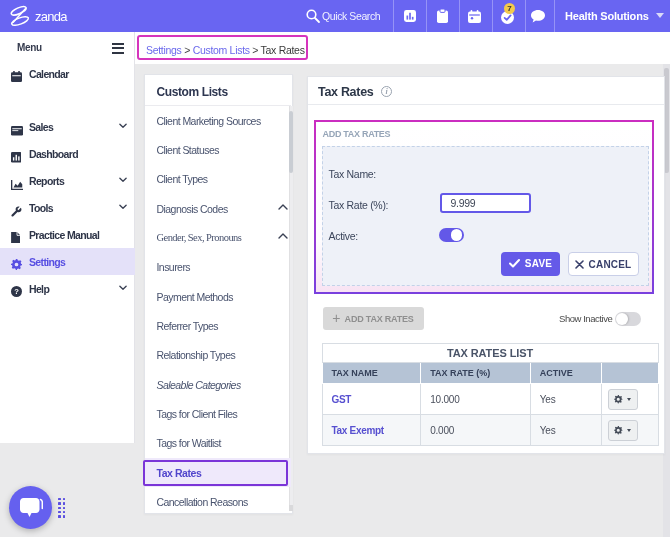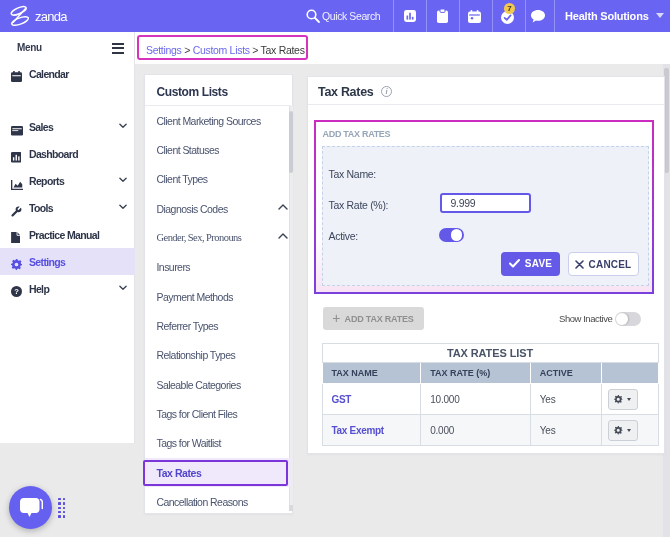--- a/index.html
+++ b/index.html
@@ -263,21 +263,21 @@
     </div>
     <div class="clitem" style="top: 207.1px;">
       <span class="t">Payment Methods</span>
     </div>
     <div class="clitem" style="top: 236.45px;">
       <span class="t">Referrer Types</span>
     </div>
     <div class="clitem" style="top: 265.8px;">
       <span class="t">Relationship Types</span>
     </div>
-    <div class="clitem" style="top: 295.15px;">
+    <div class="clitem" style="top: 295.15px; font-style: italic;">
       <span class="t">Saleable Categories</span>
     </div>
     <div class="clitem" style="top: 353.85px;">
       <span class="t">Tags for Waitlist</span>
     </div>
     <div class="clitem" style="top: 324.5px;">
       <span class="t">Tags for Client Files</span>
     </div>
     <div class="clitem" id="taxrow" style="top: 383.2px;">
       <span class="t">Tax Rates</span>

